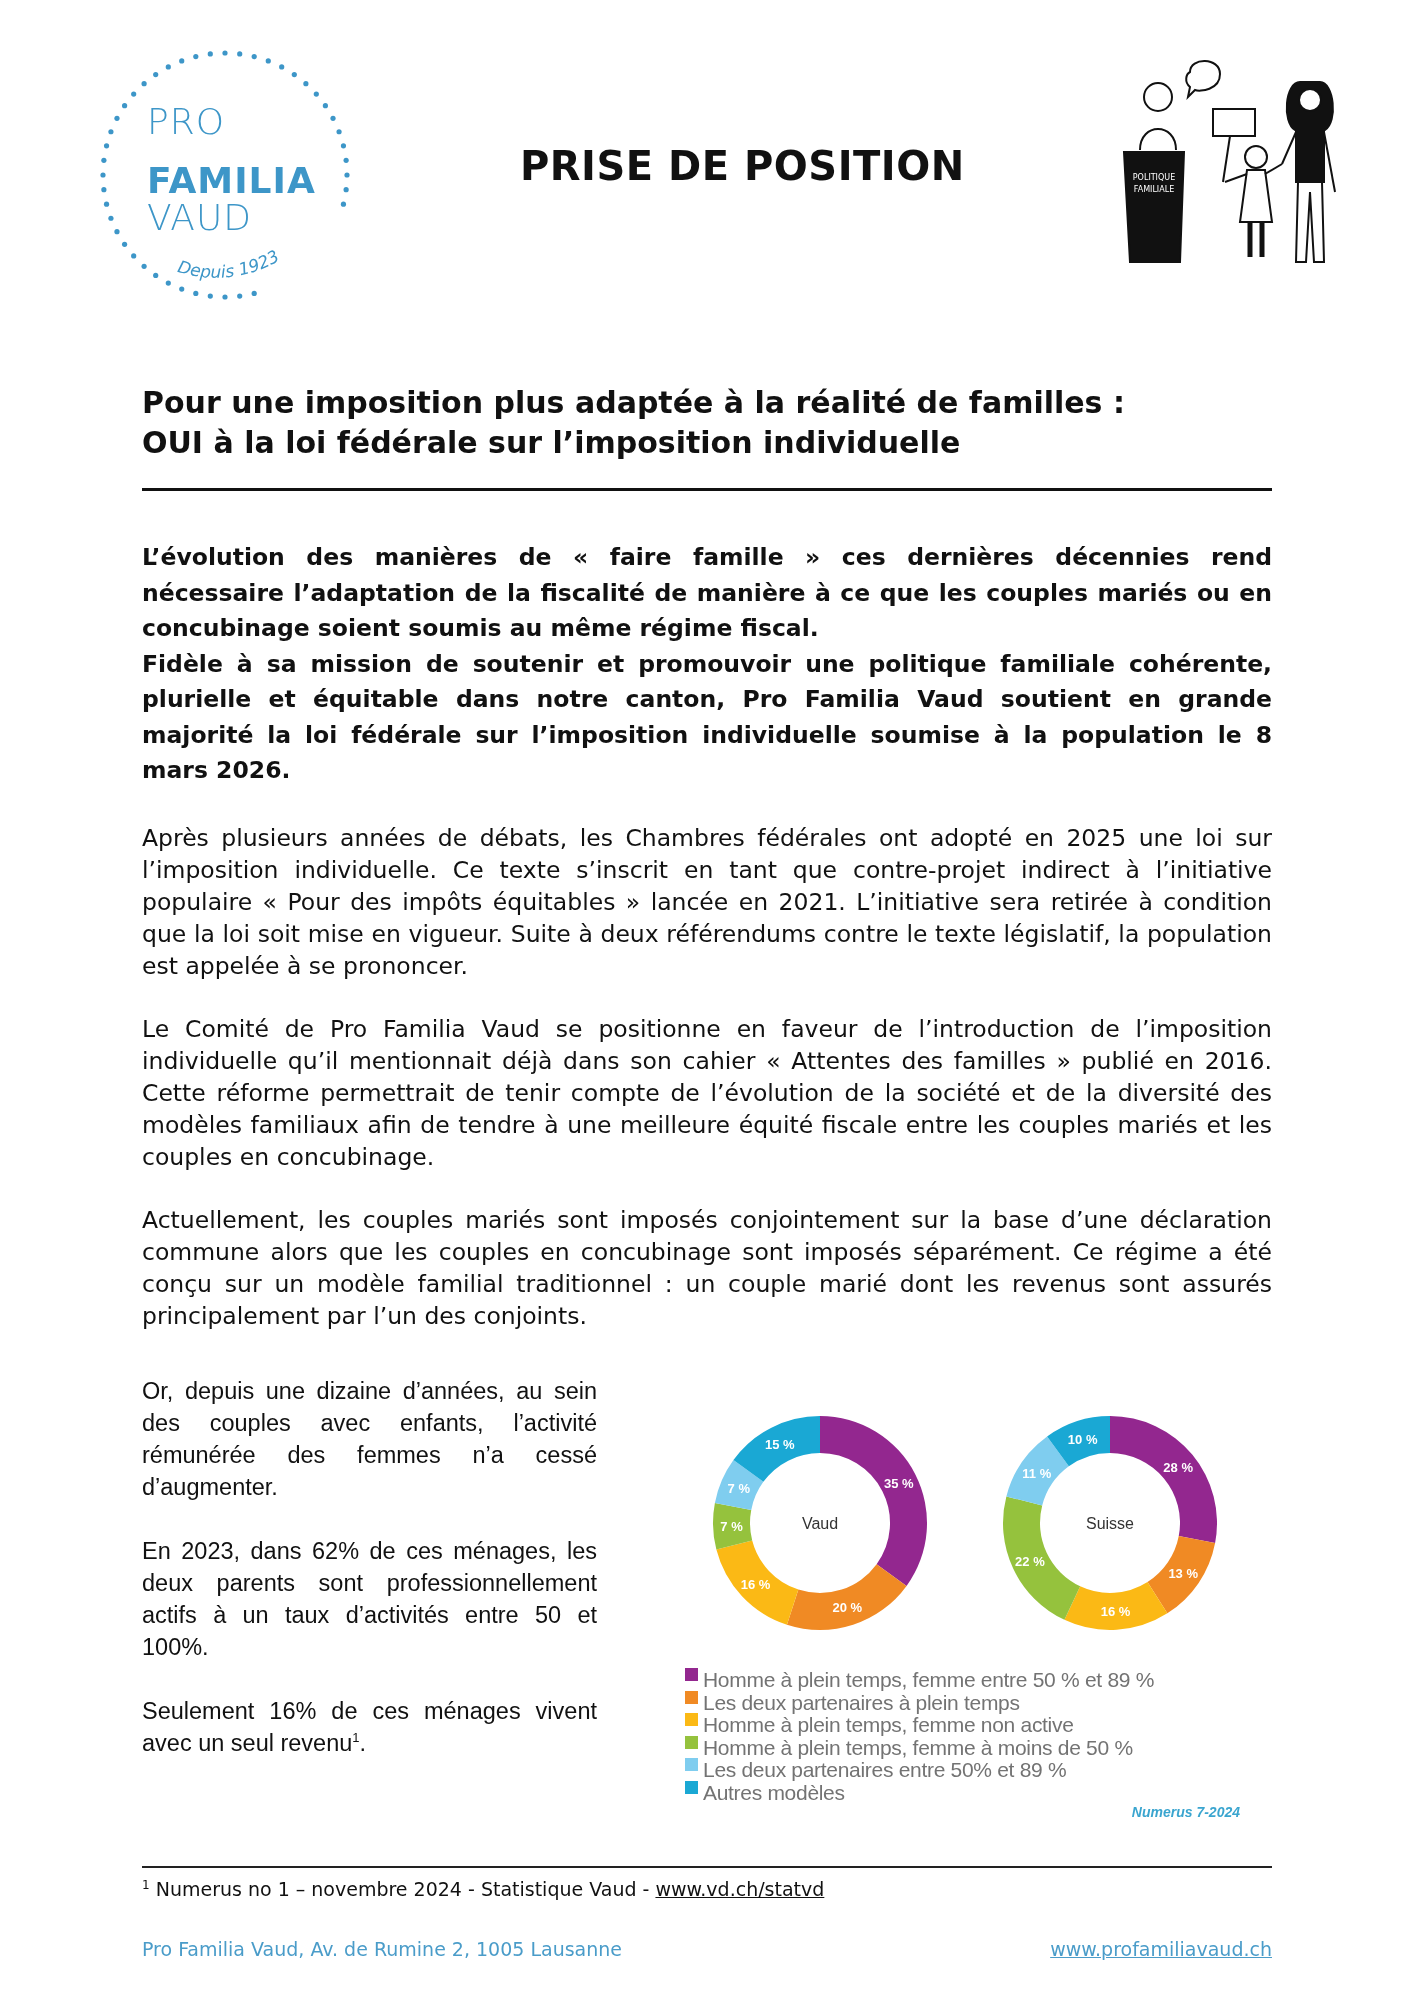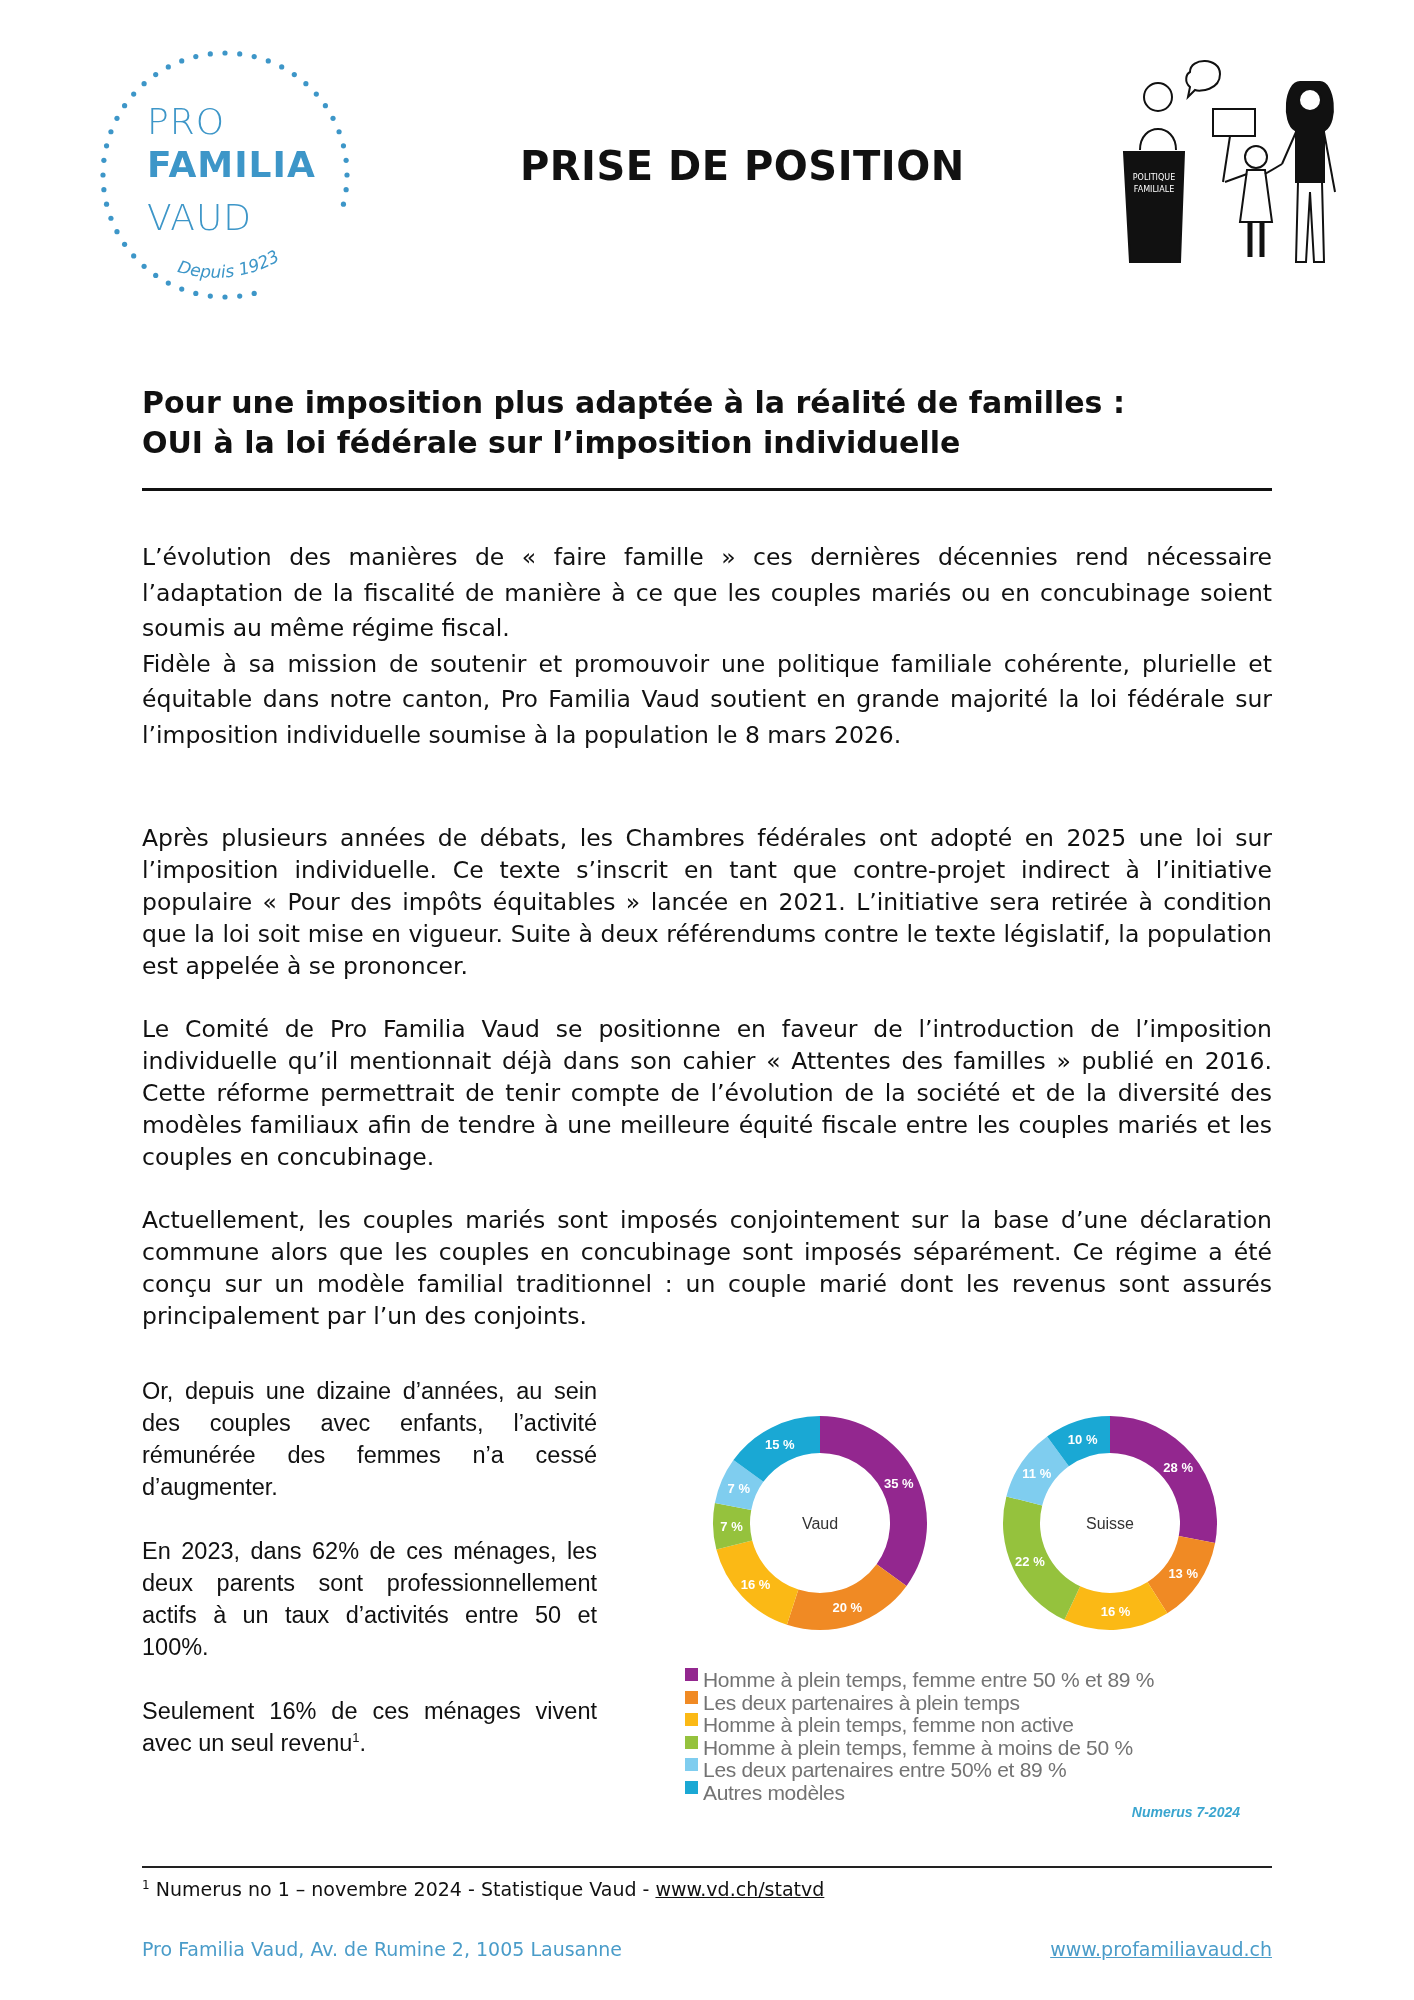--- a/index.html
+++ b/index.html
@@ -5,34 +5,34 @@
   html, body { margin: 0; padding: 0; background: #ffffff; }
   body { width: 1414px; height: 2000px; position: relative; overflow: hidden;
          font-family: "Liberation Sans", "DejaVu Sans", sans-serif; color: #111; }
   .abs { position: absolute; }
 
   
   #logo { left: 95px; top: 45px; width: 260px; height: 260px; }
   #logo svg { width: 100%; height: 100%; }
   .logo-line { position: absolute; left: 52px; font-family: "DejaVu Sans", sans-serif; color: #3d96c8; letter-spacing: 1px; }
   #logo-pro { top: 56px; font-size: 36px; font-weight: 300; }
-  #logo-familia { top: 99px; font-size: 36px; font-weight: bold; }
+  #logo-familia { top: 115px; font-size: 36px; font-weight: bold; }
   #logo-vaud { top: 152px; font-size: 36px; font-weight: 300; }
 
   
   #doc-type { left: 520px; top: 143px; font-family: "DejaVu Sans", sans-serif; font-weight: bold; font-size: 40px; letter-spacing: 0.5px; }
   #illustration { left: 1110px; top: 52px; width: 240px; height: 230px; }
 
   
   #title { left: 142px; top: 383px; width: 1130px; font-family: "DejaVu Sans", sans-serif; font-weight: bold; font-size: 30px; line-height: 40px; }
   #title-rule { left: 142px; top: 488px; width: 1130px; height: 3px; background: #111; }
 
   
   .para { position: absolute; left: 142px; width: 1130px; font-family: "DejaVu Sans", sans-serif; font-size: 23.5px; line-height: 32px; text-align: justify; text-align-last: left; }
-  .bold { font-weight: normal; }
+  .bold { font-weight: bold; }
   #lead { top: 540px; line-height: 35.5px; }
   #p1 { top: 822px; }
   #p2 { top: 1013px; }
   #p3 { top: 1204px; }
   .narrow { position: absolute; left: 142px; width: 455px; font-family: Liberation Sans, sans-serif; font-size: 23.5px; line-height: 32px; text-align: justify; text-align-last: left; }
   #p4 { top: 1375px; }
   #p5 { top: 1535px; }
   #p6 { top: 1695px; }
   sup { font-size: 13px; line-height: 0; }
 

